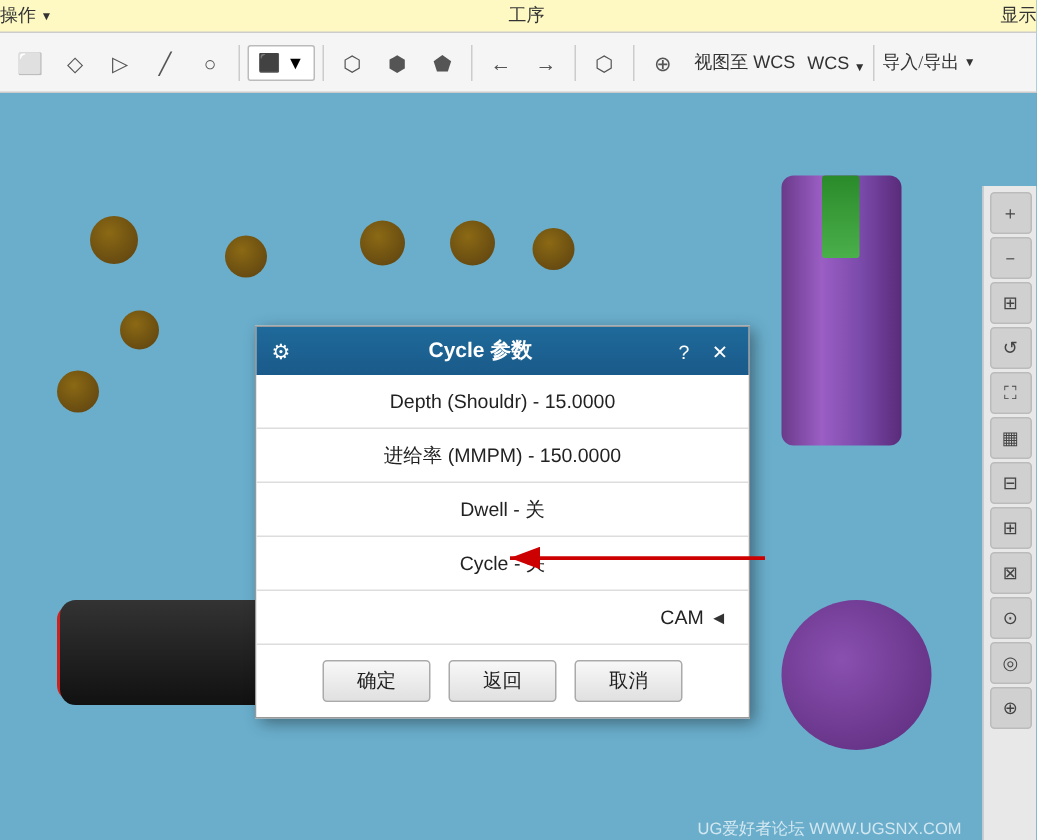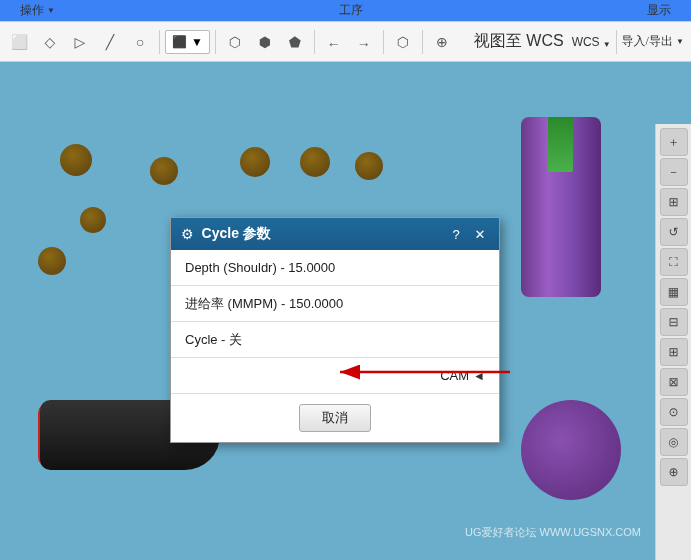--- a/index.html
+++ b/index.html
@@ -9,25 +9,25 @@
       overflow: hidden;
       font-family: 'Microsoft YaHei', Arial, sans-serif;
       font-size: 13px;
       background: #5a9eb8;
       position: relative;
     }
 
     
     .top-toolbar {
       height: 22px;
-      background: #3b82f6;
+      background: #fef9c3;
       border-bottom: 1px solid #ccc;
       display: flex;
       align-items: center;
-      padding: 0 20px;
+      padding: 0 0;
       gap: 20px;
       position: relative;
       z-index: 10;
     }
     .toolbar-menu-item {
       font-size: 12px;
       color: #333;
       cursor: pointer;
       display: flex;
       align-items: center;
@@ -200,20 +200,21 @@
       gap: 8px;
       height: 32px;
     }
     .dialog-title-icon {
       font-size: 14px;
     }
     .dialog-title-text {
       flex: 1;
       font-size: 14px;
       font-weight: bold;
+      text-align: center;
     }
     .dialog-title-actions {
       display: flex;
       gap: 6px;
     }
     .dialog-title-btn {
       color: white;
       font-size: 13px;
       cursor: pointer;
       width: 18px;
@@ -223,21 +224,21 @@
       justify-content: center;
     }
 
     
     .dialog-row {
       border-bottom: 1px solid #ddd;
       padding: 8px 14px;
       min-height: 36px;
       display: flex;
       align-items: center;
-      justify-content: flex-start;
+      justify-content: center;
       font-size: 13px;
       color: #222;
       cursor: pointer;
       background: white;
     }
     .dialog-row.cam-row {
       position: relative;
       justify-content: flex-end;
     }
 
@@ -266,21 +267,21 @@
       position: absolute;
       top: 280px;
       left: 320px;
       pointer-events: none;
       z-index: 200;
     }
 
     
     .watermark {
       position: absolute;
-      bottom: 20px;
+      bottom: 0;
       right: 50px;
       font-size: 11px;
       color: rgba(255,255,255,0.7);
       z-index: 10;
     }
   </style>
 </head>
 <body>
 
 <div class="top-toolbar">
@@ -313,21 +314,21 @@
   <div class="toolbar-icon">⬡</div>
   <div class="toolbar-icon">⬢</div>
   <div class="toolbar-icon">⬟</div>
   <div class="toolbar-separator"></div>
   <div class="toolbar-icon">←</div>
   <div class="toolbar-icon">→</div>
   <div class="toolbar-separator"></div>
   <div class="toolbar-icon">⬡</div>
   <div class="toolbar-separator"></div>
   <div class="toolbar-icon">⊕</div>
-  <div class="toolbar-menu-item" style="font-size:16px;margin-left:16px;">
+  <div class="toolbar-menu-item" style="font-size:12px;margin-left:5px;">
     <span>视图至 WCS</span>
   </div>
   <div class="toolbar-menu-item" style="font-size:12px;margin-left:6px;align-items:flex-end;">
     <span>WCS</span>
     <span class="arrow">▼</span>
   </div>
   <div class="toolbar-separator"></div>
   <div class="toolbar-menu-item" style="font-size:12px;font-family:Liberation Serif, serif;">
     <span>导入/导出</span>
     <span class="arrow">▼</span>
@@ -388,28 +389,33 @@
       </div>
     </div>
 
     <div class="dialog-row">
       <span>Depth (Shouldr) - 15.0000</span>
     </div>
     <div class="dialog-row">
       <span>进给率 (MMPM) - 150.0000</span>
     </div>
     <div class="dialog-row">
+      <span>Dwell - 关</span>
+    </div>
+    <div class="dialog-row">
       <span>Cycle - 关</span>
     </div>
     <div class="dialog-row cam-row">
       <span>CAM</span>
       <span style="margin-left:4px;color:#333;font-size:12px;">◄</span>
     </div>
 
     <div class="dialog-footer">
+      <button class="dialog-btn">确定</button>
+      <button class="dialog-btn">返回</button>
       <button class="dialog-btn">取消</button>
     </div>
   </div>
 
   <div class="watermark">
     <span>UG爱好者论坛 WWW.UGSNX.COM</span>
   </div>
 
 </div>
 

